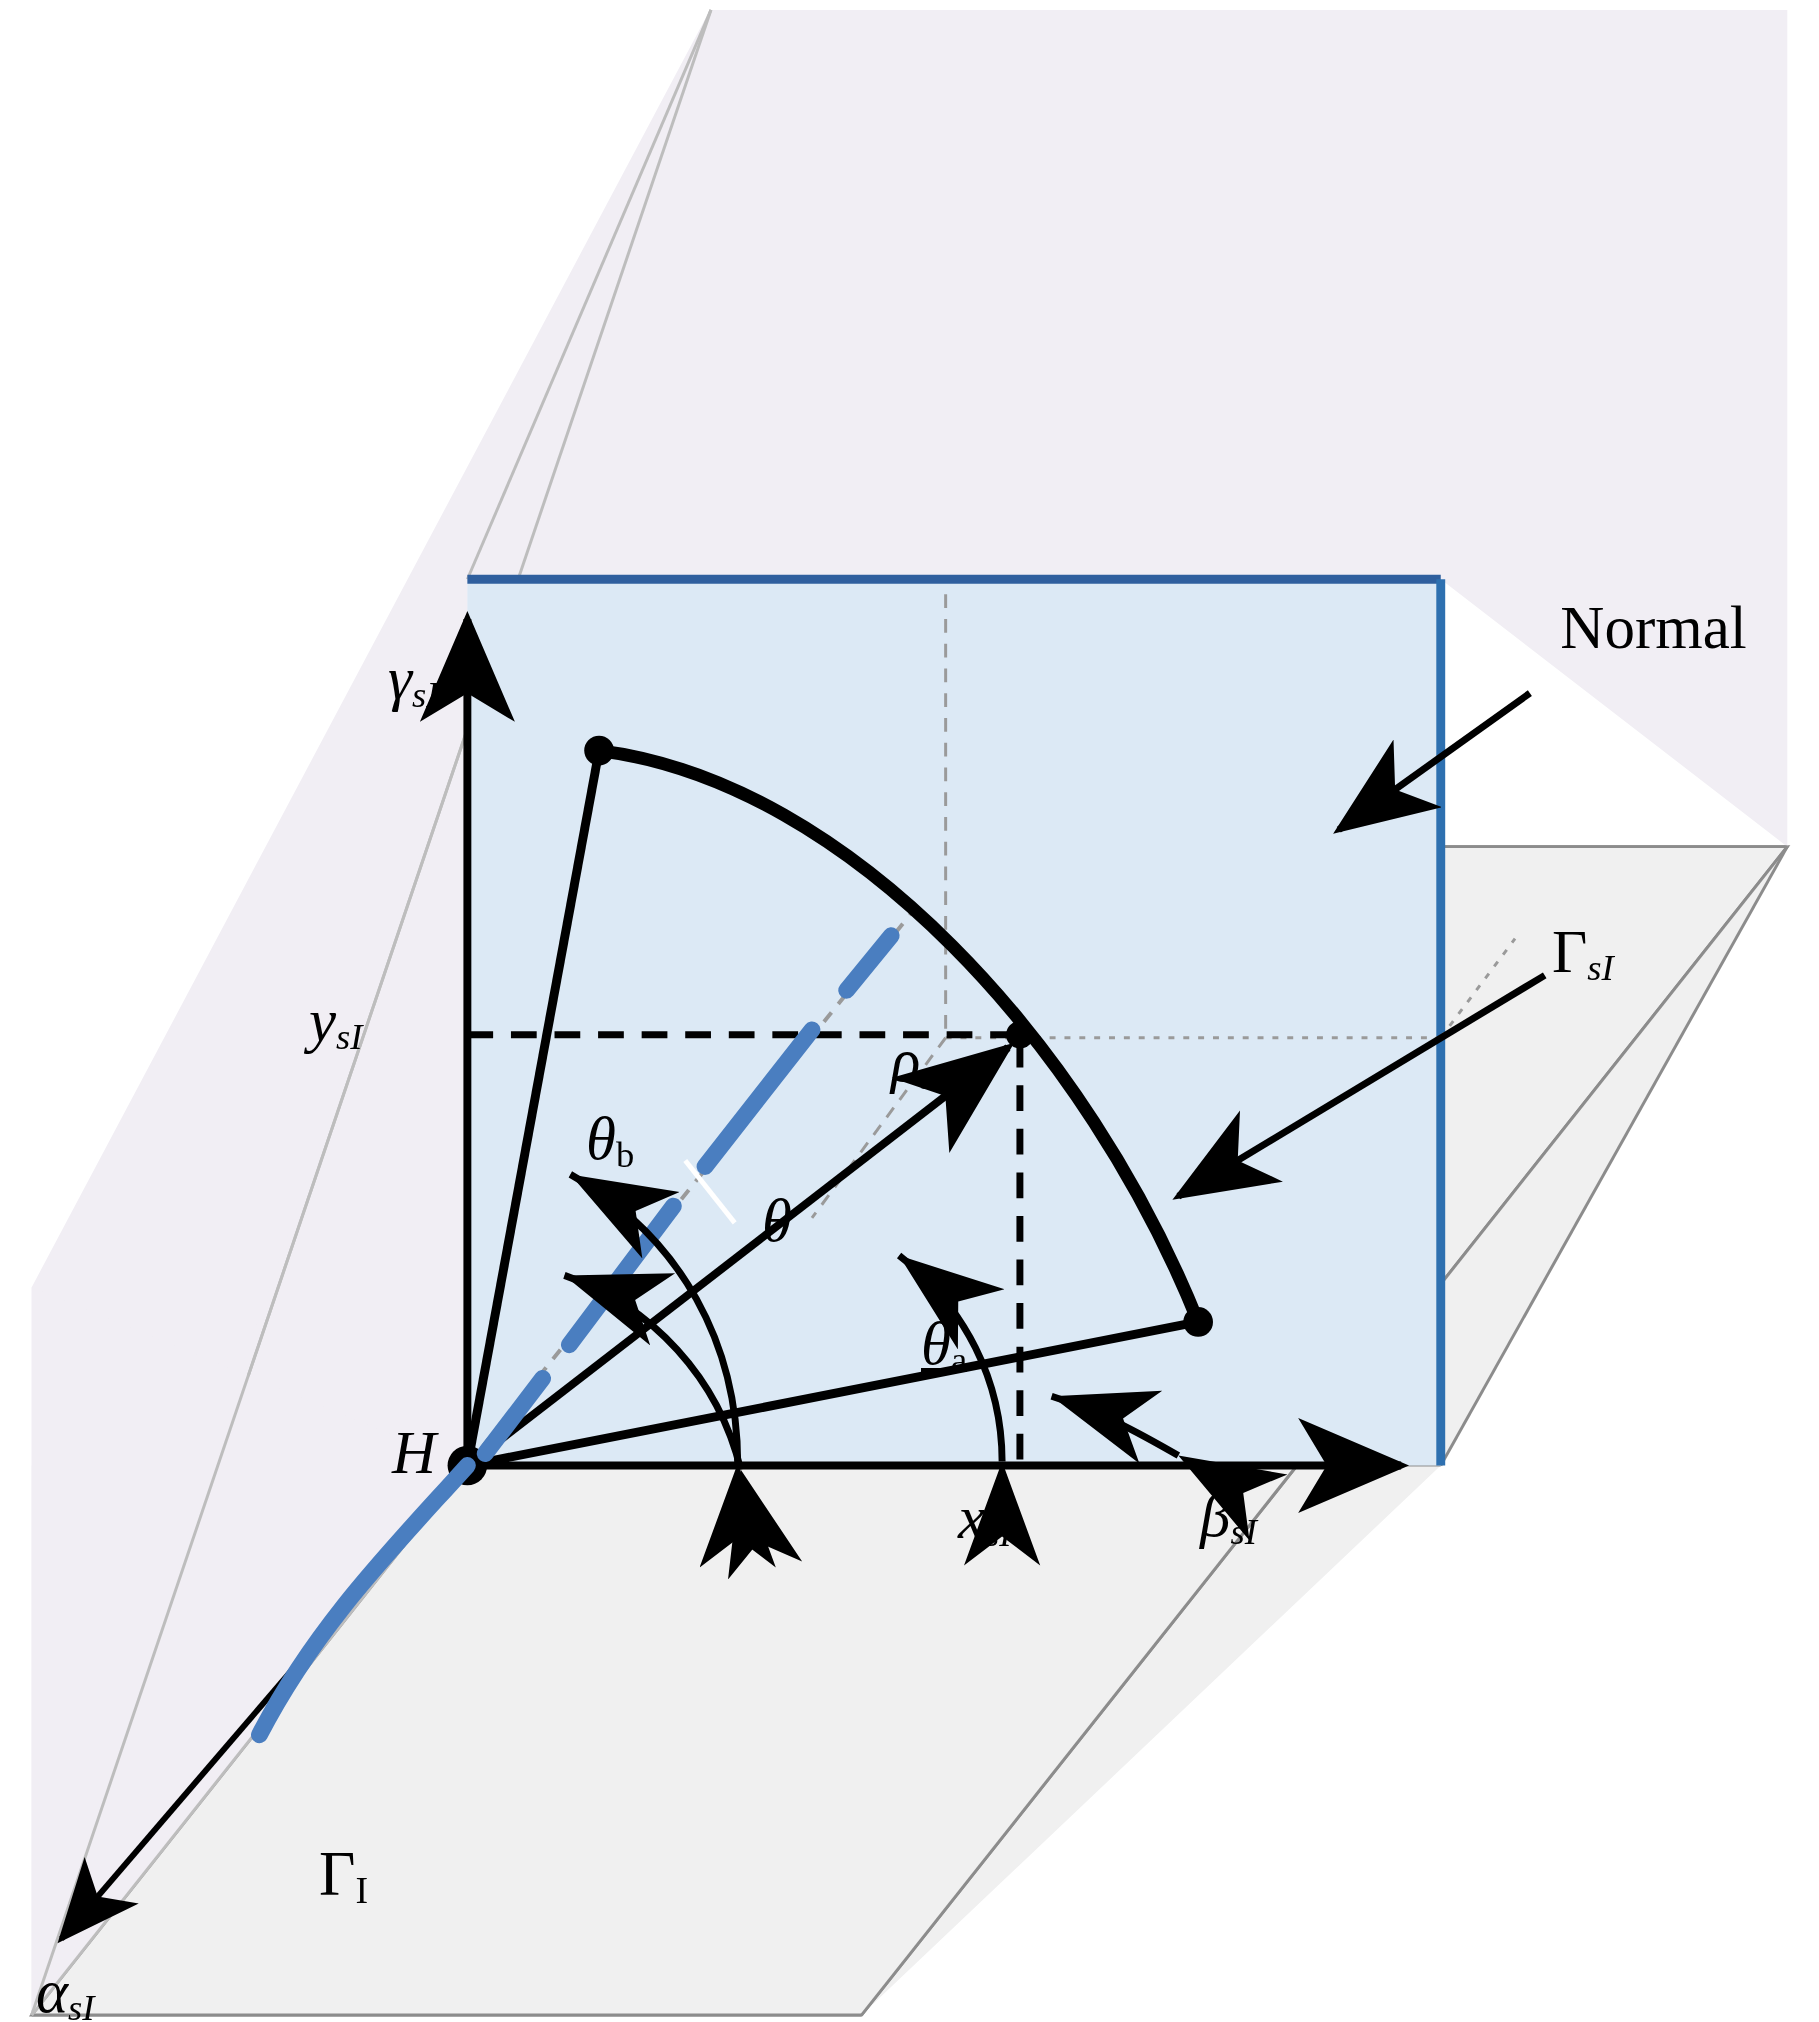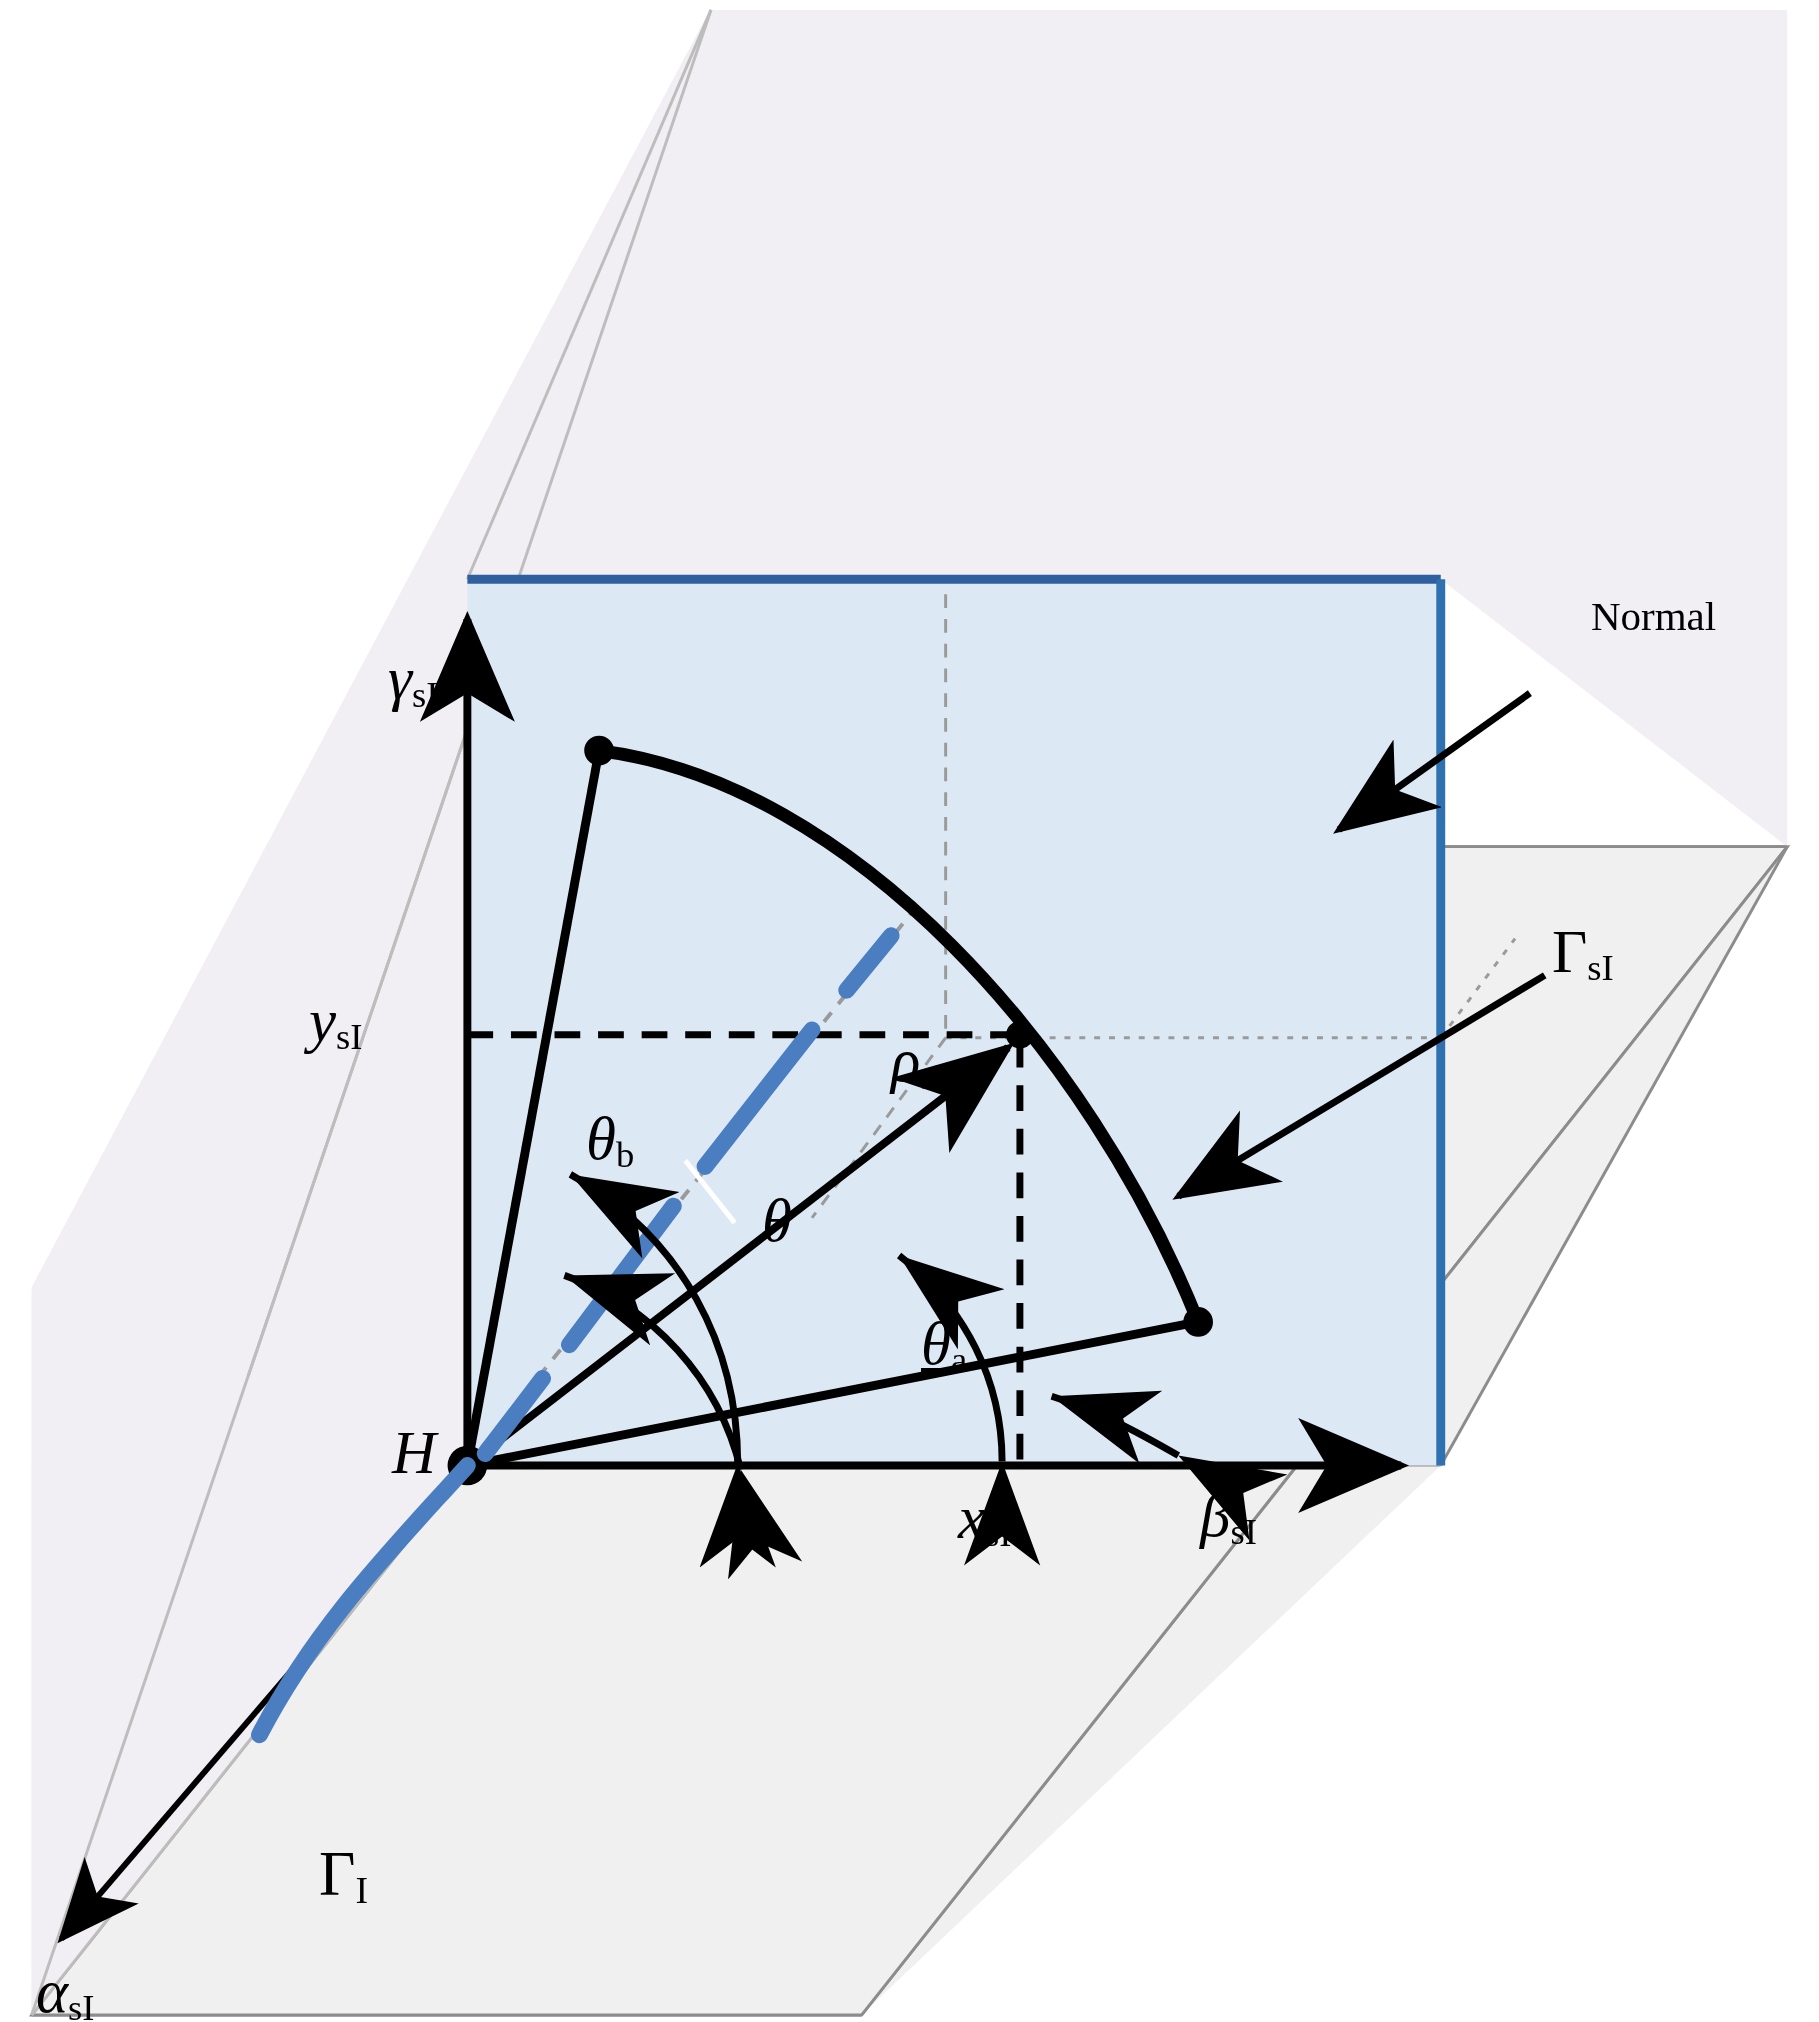--- a/index.html
+++ b/index.html
@@ -5,24 +5,24 @@
 <style>
   html,body{margin:0;padding:0;background:#ffffff;}
   body{width:1820px;height:2023px;overflow:hidden;
        font-family:"Liberation Serif", "DejaVu Serif", serif;}
   #stage{position:relative;width:1820px;height:2023px;background:#fff;}
   svg#diagram{position:absolute;left:0;top:0;width:1820px;height:2023px;display:block;}
   .lbl{position:absolute;color:#000;white-space:nowrap;line-height:1;
        font-family:"Liberation Serif","DejaVu Serif",serif;}
   .greek{font-style:italic;}
   .sub{font-size:0.60em;font-style:normal;vertical-align:-0.22em;letter-spacing:0;}
-  .sub-i{}
+  .sub-i{font-style:italic;}
   .big{font-size:61px;}
   .plain{font-style:normal;}
-  .txt-normal{font-size:41px;font-style:normal;text-align:center;line-height:1.12;}
+  .txt-normal{font-size:61px;font-style:normal;text-align:center;line-height:1.12;}
 </style>
 </head>
 <body>
 
 <div id="stage">
 
   <svg id="diagram" viewBox="0 0 1838 2043">
     <defs>
       <marker id="solidArrow" markerWidth="16" markerHeight="16" refX="13" refY="6" orient="auto" markerUnits="strokeWidth">
         <path d="M0,0 L14,6 L0,12 L3.6,6 z" fill="#000"></path>

